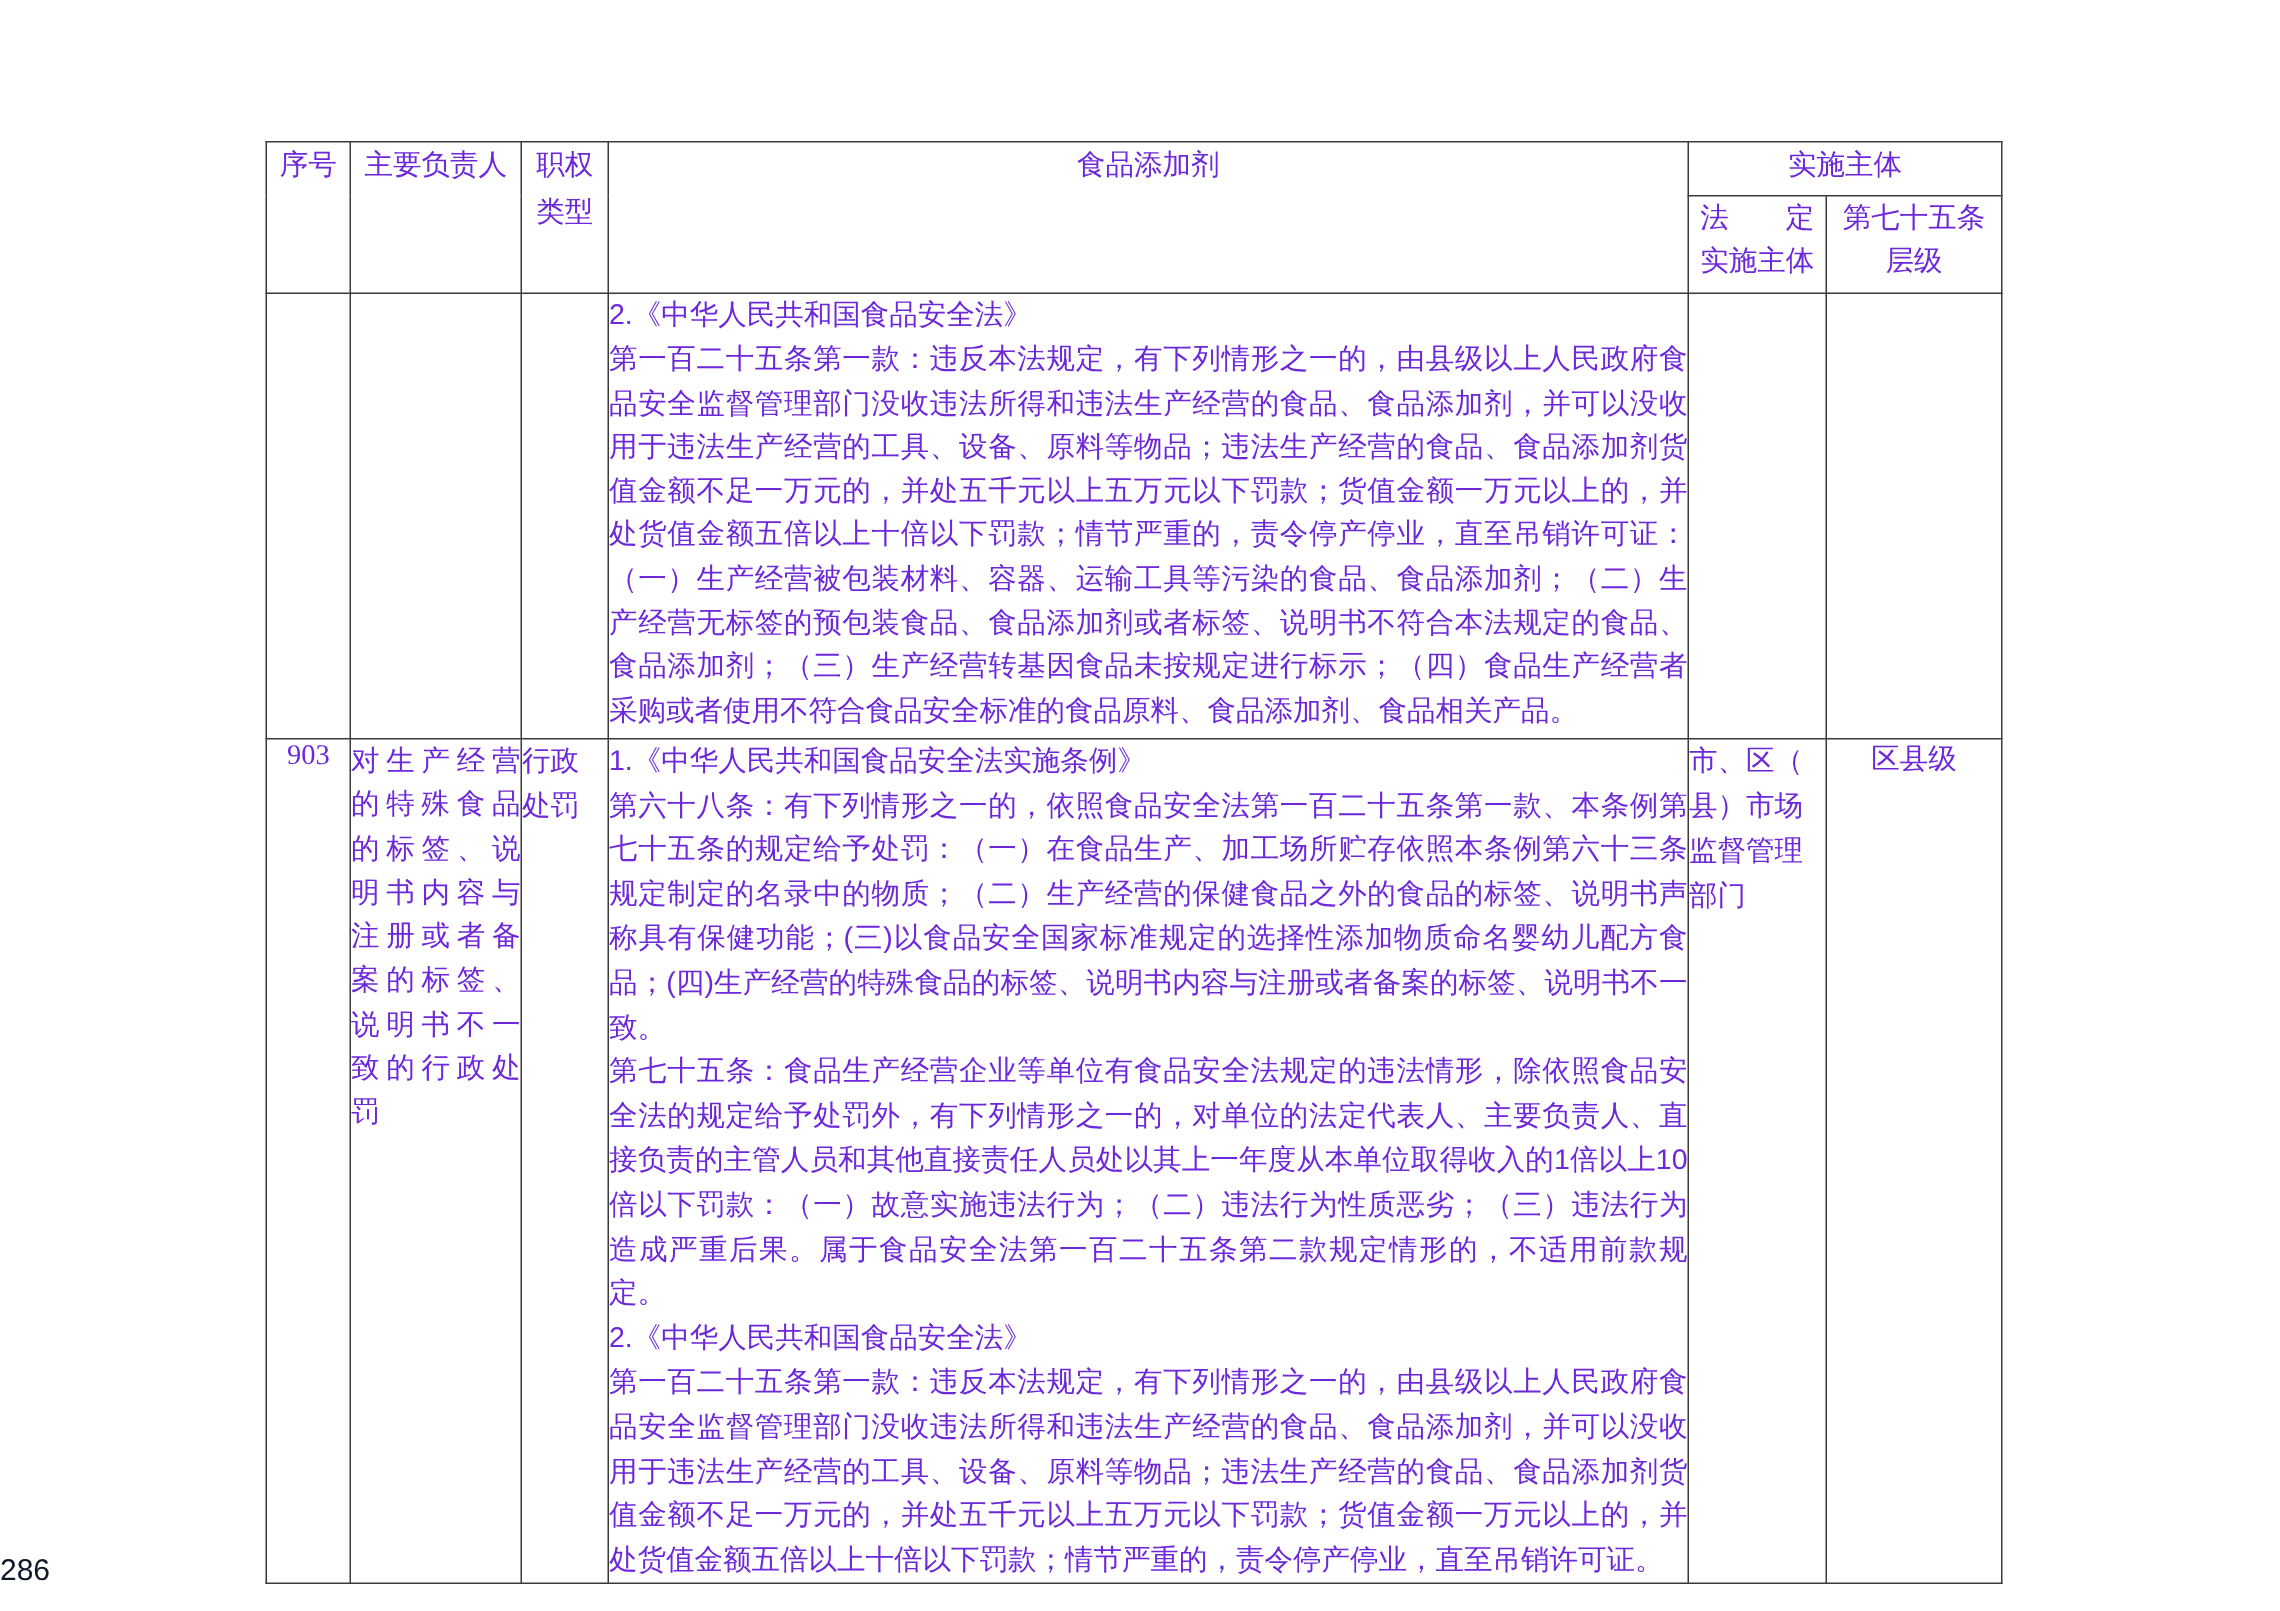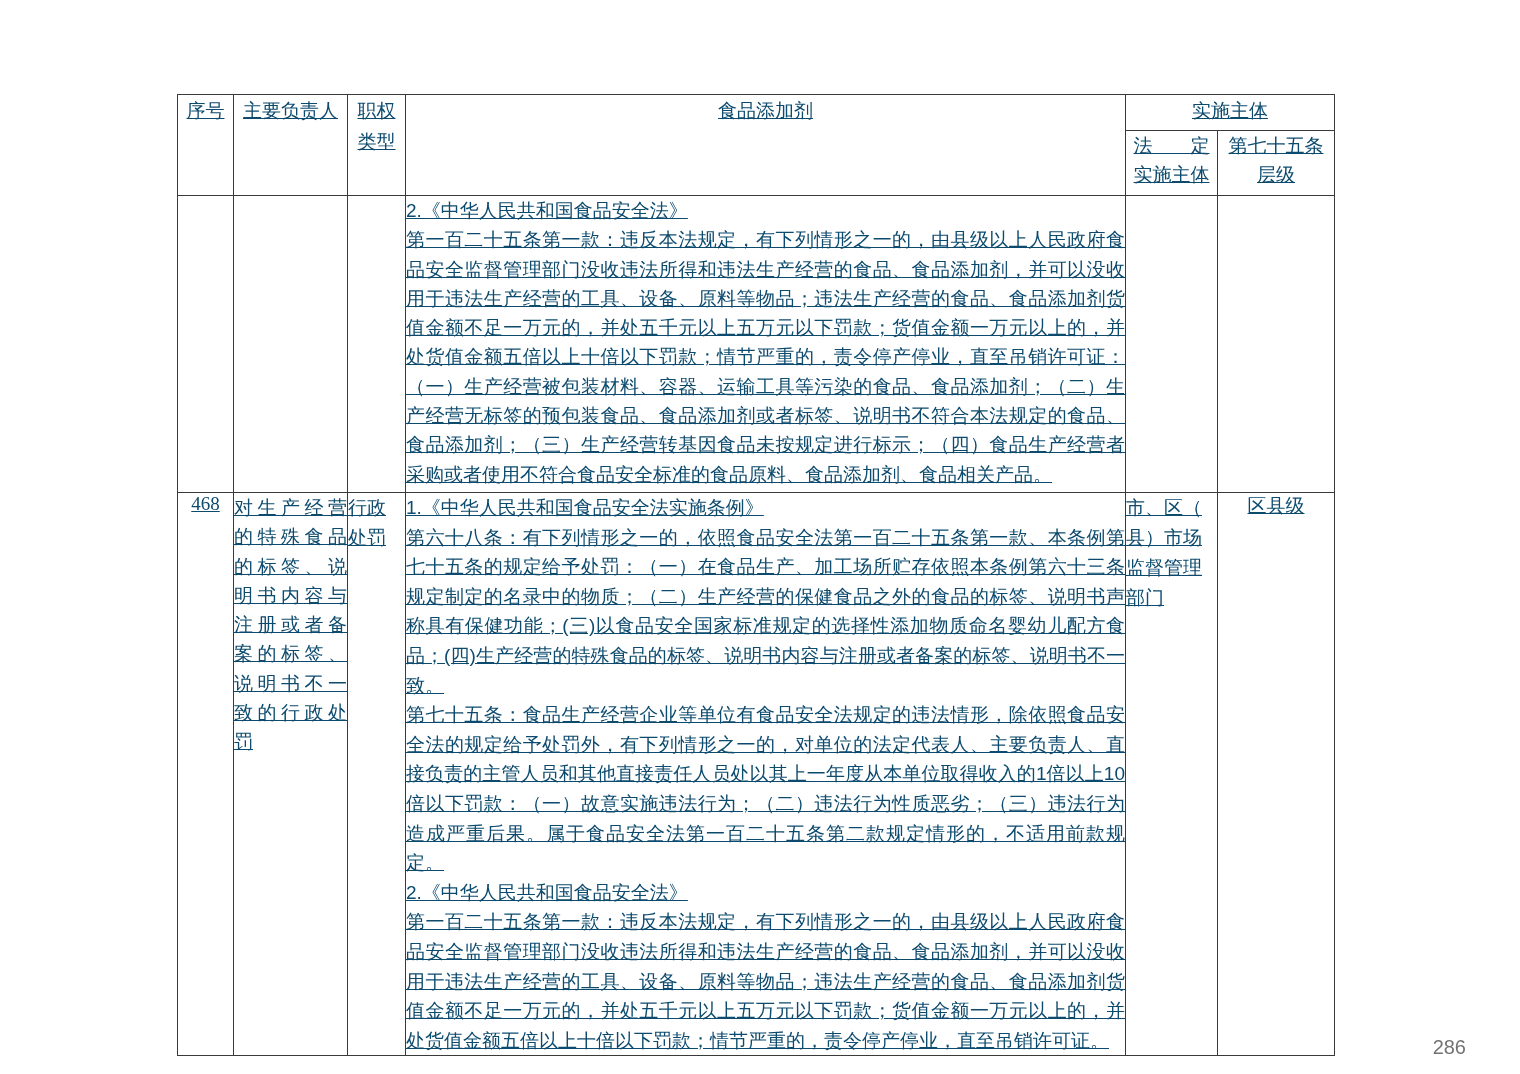--- a/index.html
+++ b/index.html
@@ -27,23 +27,22 @@
     top: 94px;
     width: 1157px;
     border-collapse: collapse;
     table-layout: fixed;
   }
   table.grid td {
     border: 1px solid #3a3a3a;
     padding: 0;
     vertical-align: top;
     font-size: 19px;
-    color: #0c4a6e;
+    color: #6d28d9;
     overflow: hidden;
-    text-decoration: underline;
   }
   
   td.hc {
     text-align: center;
     vertical-align: middle;
     white-space: pre-line;
     line-height: 31px;
     font-size: 19px;
   }
   td.hc-left {
@@ -91,24 +90,24 @@
   }
   td.level-cell {
     text-align: center;
     padding-top: 136px;
   }
   .page-number {
     position: absolute;
     left: 0;
     top: 1036px;
     width: 1466px;
-    text-align: right;
+    text-align: left;
     font-size: 20px;
     font-family: "Liberation Sans", "DejaVu Sans", sans-serif;
-    color: #737373;
+    color: #0f172a;
   }
 </style>
 </head>
 <body>
 
 <div class="doc-page">
 
   <table class="grid">
     <colgroup>
       <col style="width:56px">
@@ -138,21 +137,21 @@
         <td></td>
         <td></td>
         <td></td>
         <td class="basis">2.《中华人民共和国食品安全法》
 第一百二十五条第一款：违反本法规定，有下列情形之一的，由县级以上人民政府食品安全监督管理部门没收违法所得和违法生产经营的食品、食品添加剂，并可以没收用于违法生产经营的工具、设备、原料等物品；违法生产经营的食品、食品添加剂货值金额不足一万元的，并处五千元以上五万元以下罚款；货值金额一万元以上的，并处货值金额五倍以上十倍以下罚款；情节严重的，责令停产停业，直至吊销许可证：（一）生产经营被包装材料、容器、运输工具等污染的食品、食品添加剂；（二）生产经营无标签的预包装食品、食品添加剂或者标签、说明书不符合本法规定的食品、食品添加剂；（三）生产经营转基因食品未按规定进行标示；（四）食品生产经营者采购或者使用不符合食品安全标准的食品原料、食品添加剂、食品相关产品。</td>
         <td></td>
         <td></td>
       </tr>
 
       <tr style="height:515px">
-        <td class="serial-cell">468</td>
+        <td class="serial-cell">903</td>
         <td class="item-cell">对生产经营的特殊食品的标签、说明书内容与注册或者备案的标签、说明书不一致的行政处罚</td>
         <td class="ptype-cell">行政
 处罚</td>
         <td class="basis basis-b">1.《中华人民共和国食品安全法实施条例》
 第六十八条：有下列情形之一的，依照食品安全法第一百二十五条第一款、本条例第七十五条的规定给予处罚：（一）在食品生产、加工场所贮存依照本条例第六十三条规定制定的名录中的物质；（二）生产经营的保健食品之外的食品的标签、说明书声称具有保健功能；(三)以食品安全国家标准规定的选择性添加物质命名婴幼儿配方食品；(四)生产经营的特殊食品的标签、说明书内容与注册或者备案的标签、说明书不一致。
 第七十五条：食品生产经营企业等单位有食品安全法规定的违法情形，除依照食品安全法的规定给予处罚外，有下列情形之一的，对单位的法定代表人、主要负责人、直接负责的主管人员和其他直接责任人员处以其上一年度从本单位取得收入的1倍以上10倍以下罚款：（一）故意实施违法行为；（二）违法行为性质恶劣；（三）违法行为造成严重后果。属于食品安全法第一百二十五条第二款规定情形的，不适用前款规定。
 2.《中华人民共和国食品安全法》
 第一百二十五条第一款：违反本法规定，有下列情形之一的，由县级以上人民政府食品安全监督管理部门没收违法所得和违法生产经营的食品、食品添加剂，并可以没收用于违法生产经营的工具、设备、原料等物品；违法生产经营的食品、食品添加剂货值金额不足一万元的，并处五千元以上五万元以下罚款；货值金额一万元以上的，并处货值金额五倍以上十倍以下罚款；情节严重的，责令停产停业，直至吊销许可证。</td>
         <td class="legal-cell">市、区（
 县）市场

